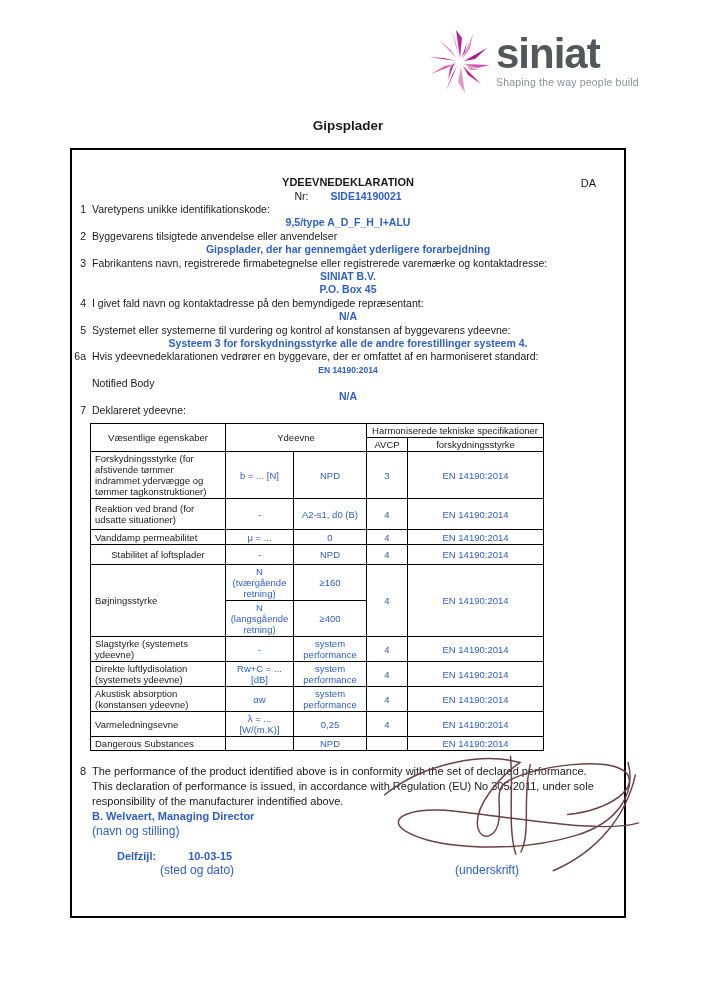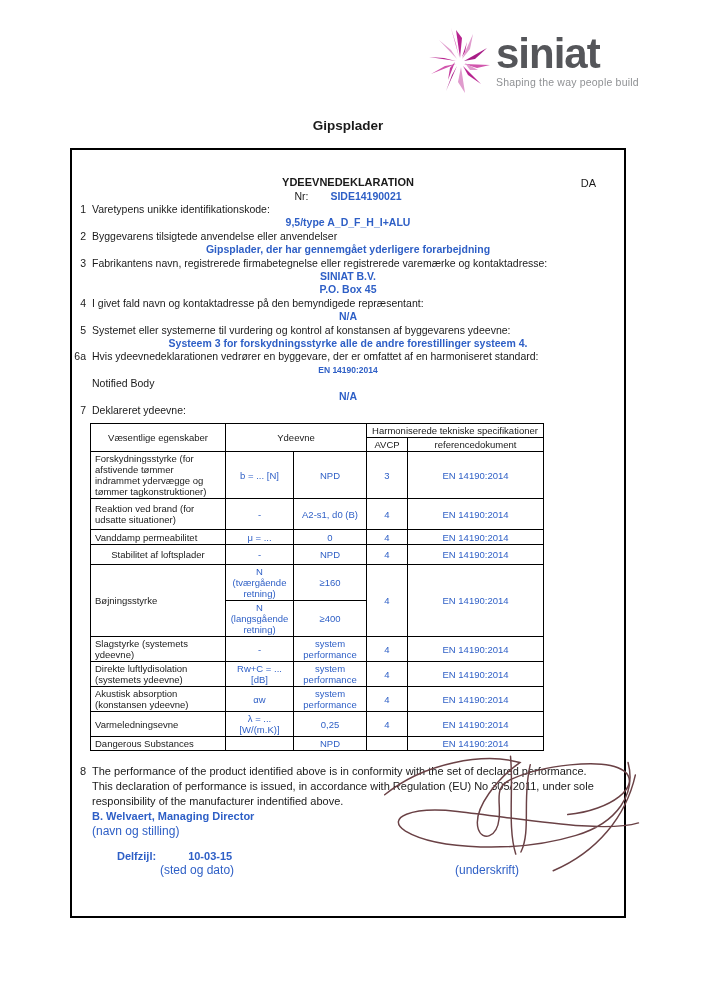--- a/index.html
+++ b/index.html
@@ -154,21 +154,21 @@
           <col style="width:136px">
       </colgroup>
       <tbody>
       <tr style="height:14px">
         <td class="hc" rowspan="2">Væsentlige egenskaber</td>
         <td class="hc" rowspan="2" colspan="2">Ydeevne</td>
         <td class="hc" colspan="2">Harmoniserede tekniske specifikationer</td>
       </tr>
       <tr style="height:13px">
         <td class="hc">AVCP</td>
-        <td class="hc">referencedokument</td>
+        <td class="hc">forskydningsstyrke</td>
       </tr>
 
       <tr style="height:42px">
         <td class="name">Forskydningsstyrke (for afstivende tømmer indrammet ydervægge og tømmer tagkonstruktioner)</td>
         <td class="b">b = ... [N]</td>
         <td class="b">NPD</td>
         <td class="b">3</td>
         <td class="b">EN 14190:2014</td>
       </tr>
 

